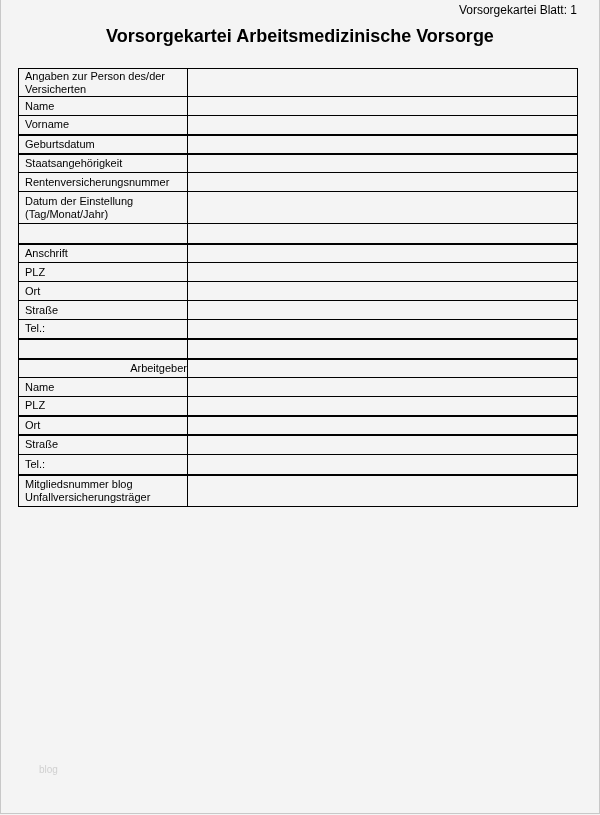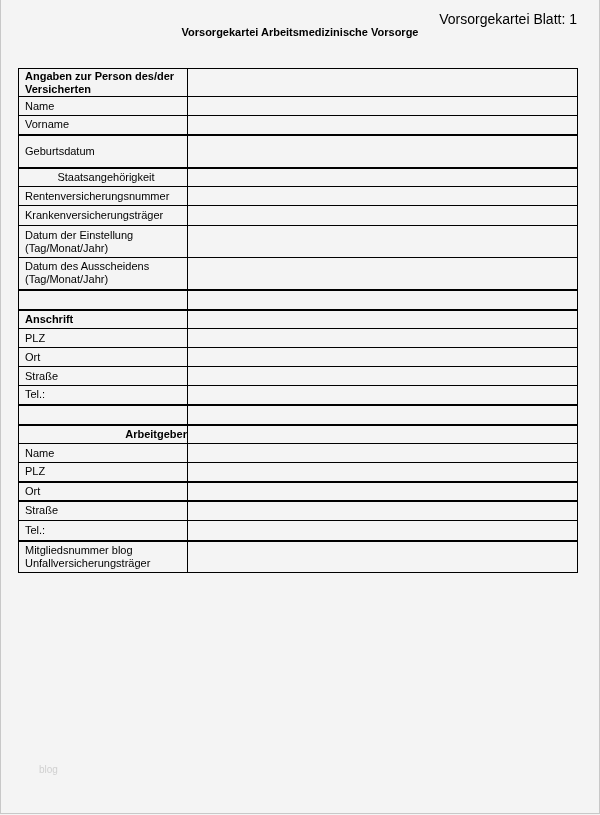--- a/index.html
+++ b/index.html
@@ -1,26 +1,26 @@
 <!DOCTYPE html>
 <html><head>
 <meta charset="utf-8">
 <style>
   html, body { margin:0; padding:0; }
   body { width:600px; height:815px; background:#f4f4f4; position:relative; overflow:hidden;
          font-family:"Liberation Sans", sans-serif; color:#000; }
   .frame { position:absolute; left:0; top:0; width:598px; height:813px; border:1px solid #c8c8c8; border-top:none; }
-  .header-right { position:absolute; right:23px; top:3px; font-size:14px;margin-top:8px; }
-  .title { position:absolute; left:0; width:600px; top:26px; text-align:center; font-size:11px; font-weight:bold; }
+  .header-right { position:absolute; right:23px; top:3px; font-size:12px; }
+  .title { position:absolute; left:0; width:600px; top:26px; text-align:center; font-size:18px; font-weight:bold; }
   table { position:absolute; left:18px; top:68px; border-collapse:collapse; width:560px; table-layout:fixed; }
   td { border:1px solid #000; padding:0 0 0 6px; font-size:11px; line-height:13px; vertical-align:middle; }
   td.val { padding:0; }
   col.c1 { width:169px; }
   tr.thick td { border-bottom:2px solid #000;margin-left:24px; }
-  .bold { font-weight:bold;margin-top:16px; }
+  .bold { font-weight:normal;margin-top:16px; }
   .watermark { position:absolute; left:39px; top:764px; font-size:10px; color:#d0d0d0; }
 </style>
 </head>
 <body>
 
 <div class="frame"></div>
 <div class="header-right">Vorsorgekartei Blatt: 1</div>
 <div class="title">Vorsorgekartei Arbeitsmedizinische Vorsorge</div>
 
 <table>
@@ -34,42 +34,34 @@
         <td class="val"></td>
       </tr>
       <tr style="height: 19px;">
         <td>Name</td>
         <td class="val"></td>
       </tr>
       <tr class="thick" style="height: 19px;">
         <td>Vorname</td>
         <td class="val"></td>
       </tr>
-      <tr class="thick" style="height: 33px;">
+      <tr class="thick" style="height: 19px;">
         <td>Geburtsdatum</td>
         <td class="val"></td>
       </tr>
-      <tr style="height: 19px; text-align: center;">
+      <tr style="height: 19px;">
         <td>Staatsangehörigkeit</td>
         <td class="val"></td>
       </tr>
       <tr style="height: 19px;">
         <td>Rentenversicherungsnummer</td>
         <td class="val"></td>
       </tr>
-      <tr style="height: 20px;">
-        <td>Krankenversicherungsträger</td>
-        <td class="val"></td>
-      </tr>
       <tr style="height: 32px;">
         <td>Datum der Einstellung (Tag/Monat/Jahr)</td>
-        <td class="val"></td>
-      </tr>
-      <tr class="thick" style="height: 32px;">
-        <td>Datum des Ausscheidens (Tag/Monat/Jahr)</td>
         <td class="val"></td>
       </tr>
       <tr class="thick" style="height: 20px;">
         <td></td>
         <td class="val"></td>
       </tr>
       <tr style="height: 19px;">
         <td class="bold">Anschrift</td>
         <td class="val"></td>
       </tr>

